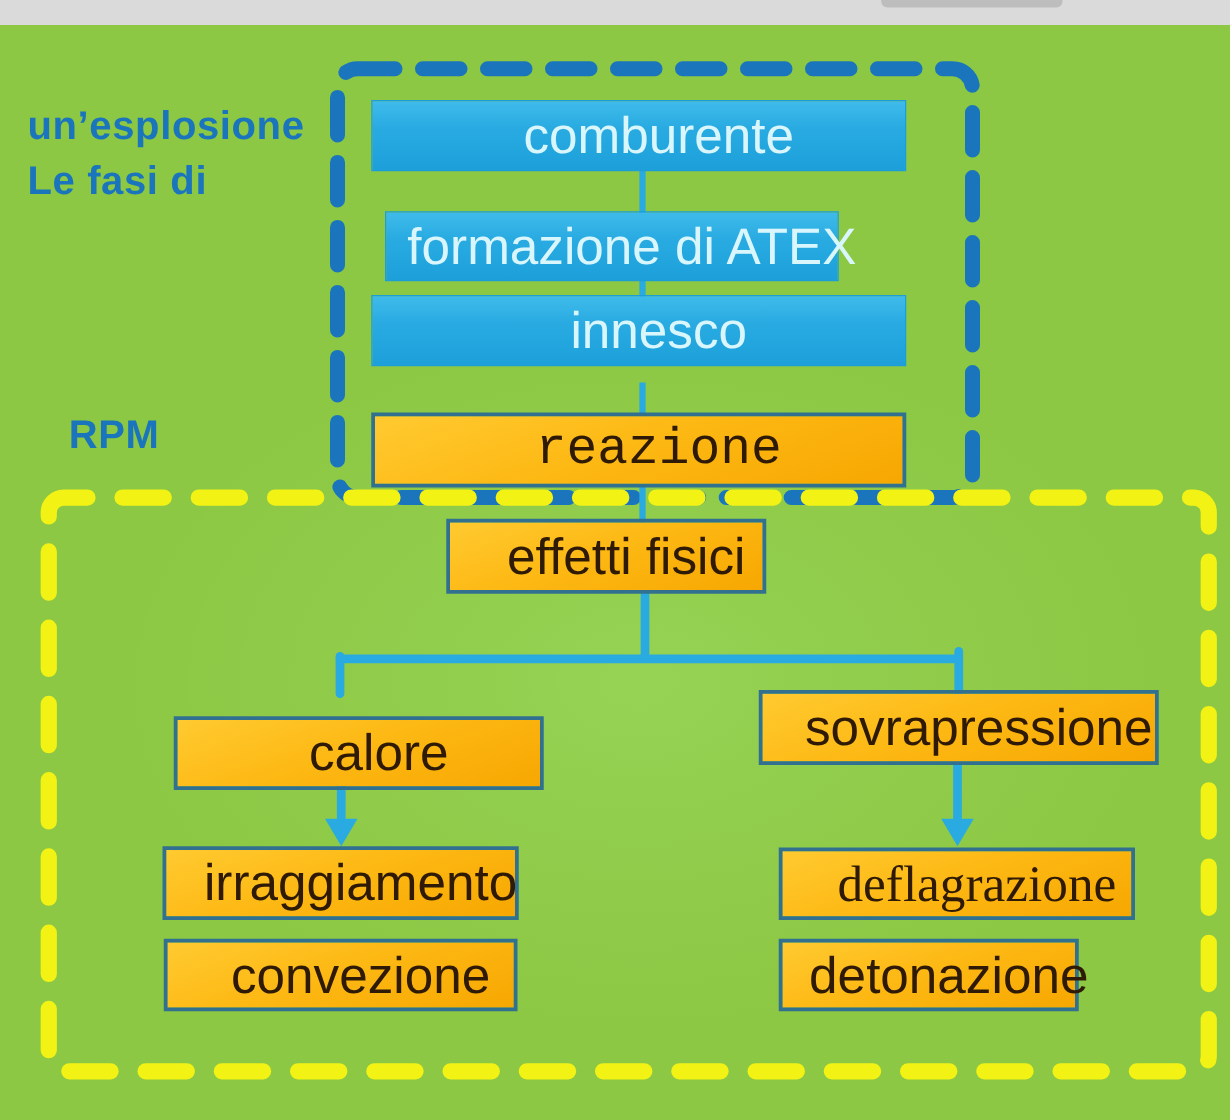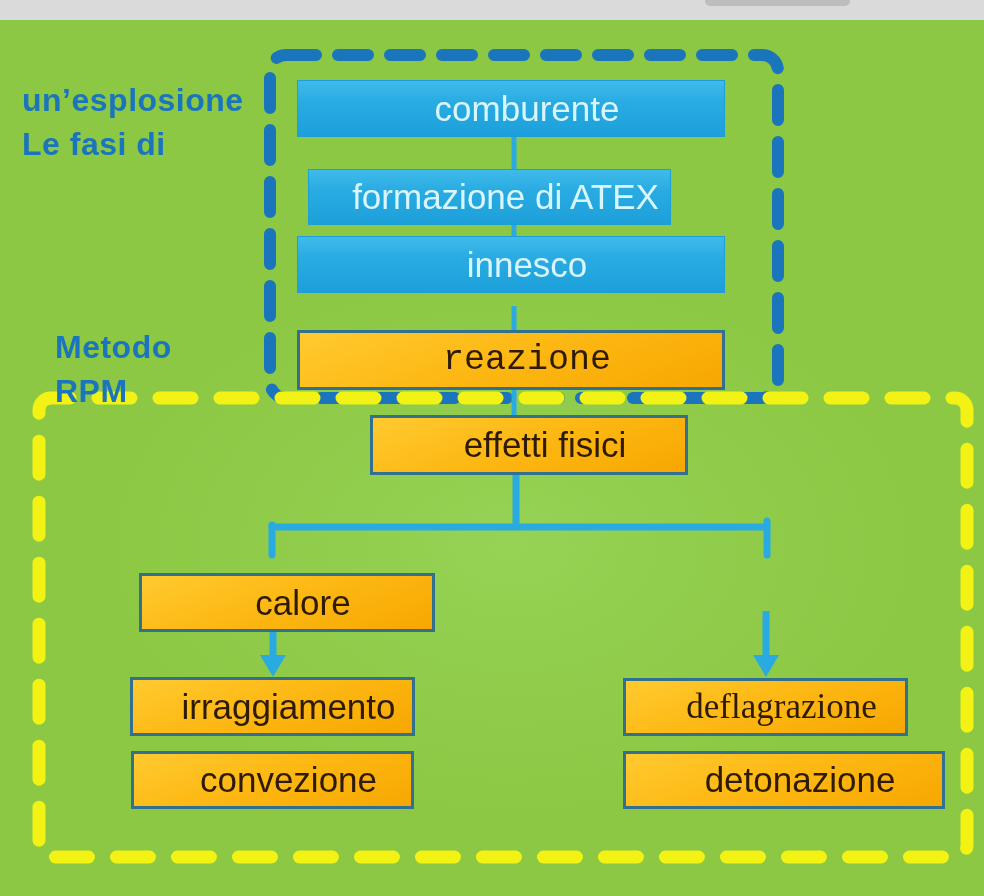--- a/index.html
+++ b/index.html
@@ -27,44 +27,44 @@
   .title{
     position:absolute;z-index:2;
     color:#1b75bc;font-weight:bold;font-size:32px;line-height:44px;
     letter-spacing:0.5px;white-space:nowrap;
   }
   .title-phases{left:22px;top:58px;}
   .title-method{left:55px;top:305px;}
   .node{
     position:absolute;z-index:2;
     display:flex;align-items:center;justify-content:center;
-    font-size:35px;white-space:nowrap;box-sizing:border-box;padding-left:32px;
+    font-size:41px;white-space:nowrap;box-sizing:border-box;padding-left:32px;
   }
   .node.blue{
     background:linear-gradient(180deg,#3fbbea 0%,#29abe2 38%,#1da0da 100%);
     color:#d9f6fd;
     border:1px solid #1e9ed6;
   }
   .node.orange{
     background:linear-gradient(160deg,#ffca30 0%,#fdb813 48%,#f7a701 100%);
     color:#2e1a05;
     border:3px solid #31718f;
   }
   
   .n-comburente{left:297px;top:60px;width:428px;height:57px;}
   .n-formazione{left:308px;top:149px;width:363px;height:56px;}
   .n-innesco{left:297px;top:216px;width:428px;height:57px;}
   .n-reazione{left:297px;top:310px;width:428px;height:60px;font-family:Liberation Mono, monospace;}
-  .n-effetti{left:370px;top:395px;width:318px;height:60px;}
+  .n-effetti{left:357px;top:395px;width:256px;height:60px;}
   .n-calore{left:139px;top:553px;width:296px;height:59px;}
   .n-sovrapressione{left:607px;top:532px;width:320px;height:60px;}
   .n-irraggiamento{left:130px;top:657px;width:285px;height:59px;}
   .n-convezione{left:131px;top:731px;width:283px;height:58px;}
   .n-deflagrazione{left:623px;top:658px;width:285px;height:58px;font-family:Liberation Serif, serif;}
-  .n-detonazione{left:623px;top:731px;width:322px;height:58px;}
+  .n-detonazione{left:623px;top:731px;width:240px;height:58px;}
 </style>
 </head>
 <body>
 
 <div class="stage">
 
   <div class="topbar">
     <div class="top-tab"></div>
   </div>
 
@@ -92,29 +92,29 @@
       <line x1="766" y1="611" x2="766" y2="657" stroke="#29abe2" stroke-width="7"></line>
       <polygon points="753,655 779,655 766,677" fill="#29abe2"></polygon>
     </svg>
 
     <div class="title title-phases">
       <div>un’esplosione</div>
       <div>Le fasi di</div>
     </div>
 
     <div class="title title-method">
-      <div>Metodo</div>
       <div>RPM</div>
     </div>
 
     <div class="node blue n-comburente">comburente</div>
     <div class="node blue n-formazione">formazione di ATEX</div>
     <div class="node blue n-innesco">innesco</div>
     <div class="node orange n-reazione">reazione</div>
     <div class="node orange n-effetti">effetti fisici</div>
     <div class="node orange n-calore">calore</div>
+    <div class="node orange n-sovrapressione">sovrapressione</div>
     <div class="node orange n-irraggiamento">irraggiamento</div>
     <div class="node orange n-convezione">convezione</div>
     <div class="node orange n-deflagrazione">deflagrazione</div>
     <div class="node orange n-detonazione">detonazione</div>
 
   </div>
 </div>
 
 </body></html>

